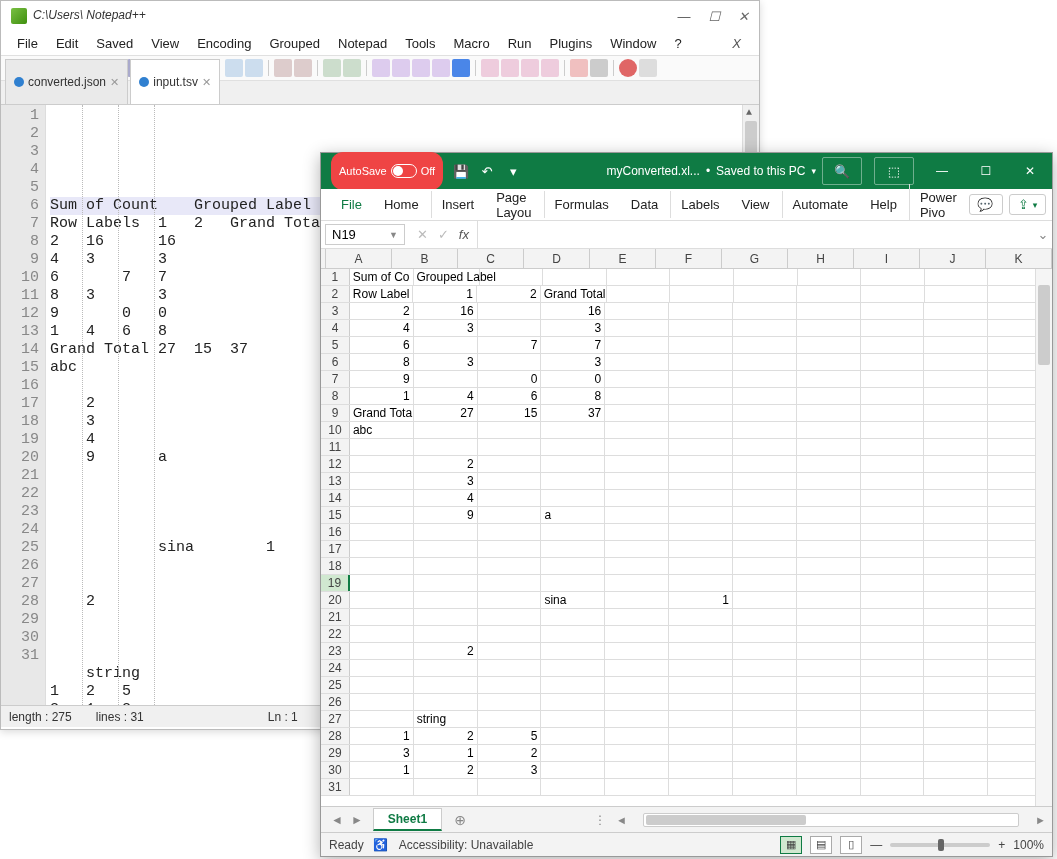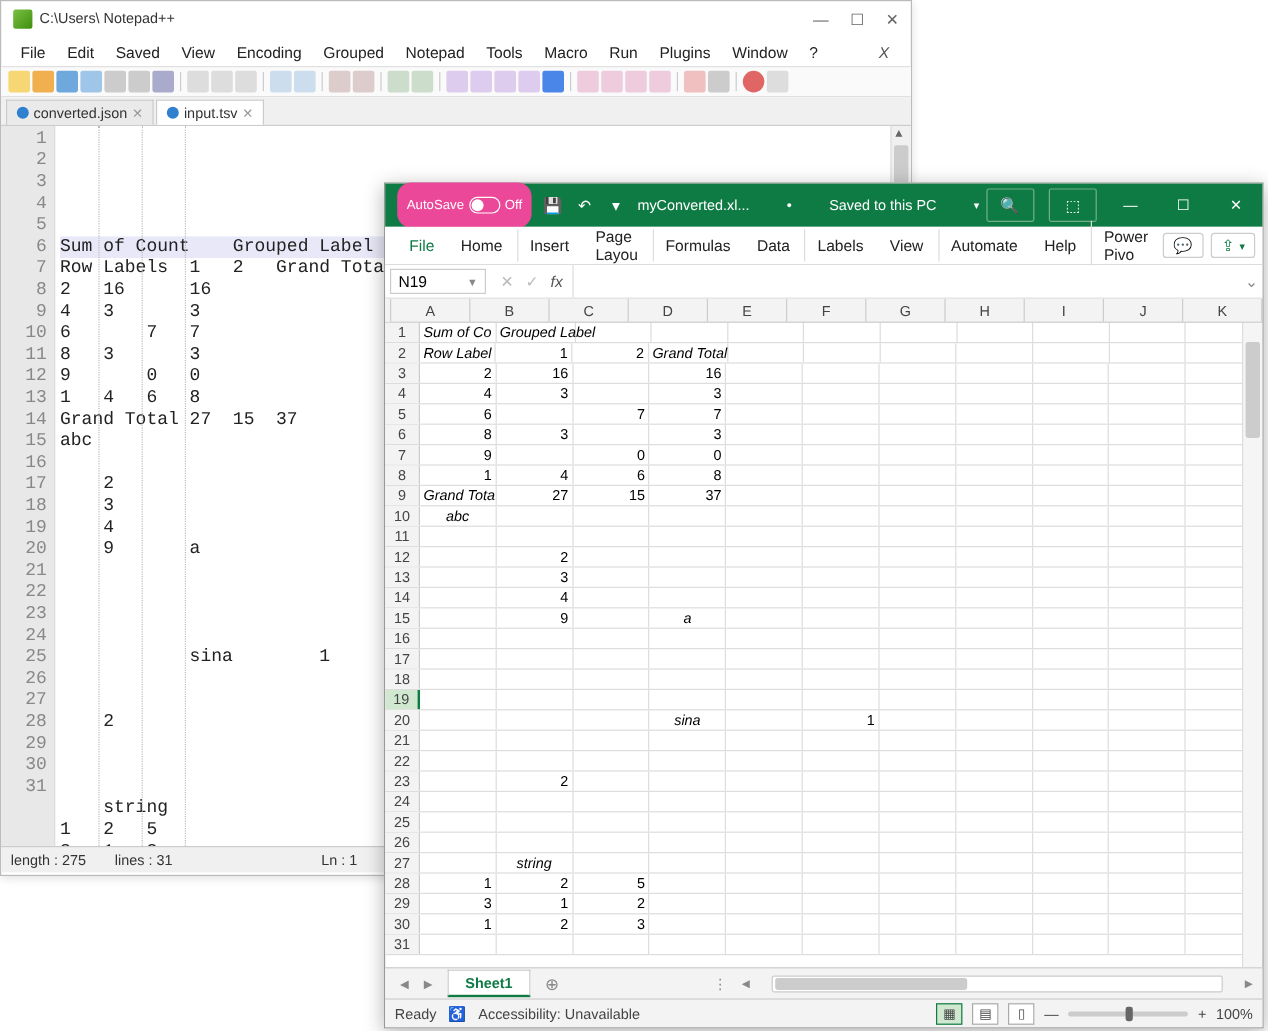--- a/index.html
+++ b/index.html
@@ -1,54 +1,54 @@
 <!DOCTYPE html>
 <html><head>
 <meta charset="utf-8">
 <style>
 * { box-sizing: border-box; margin: 0; padding: 0; }
 body { font-family: "Segoe UI", Tahoma, sans-serif; background: #fff; width: 1057px; height: 859px; position: relative; overflow: hidden; }
 .npp-window { position: absolute; left: 0; top: 0; width: 760px; height: 730px; border: 1px solid #bbb; background: #fff; box-shadow: 0 2px 8px rgba(0,0,0,0.15); }
-.npp-title { height: 30px; display: flex; align-items: center; padding: 0 10px; font-size: 12px; color: #333; justify-content: space-between; }
+.npp-title { height: 30px; display: flex; align-items: center; padding: 0 10px; font-size: 12px; color: #333; justify-content: space-between; font-style: italic; }
 .npp-title-icons { display: flex; gap: 18px; }
 .npp-title-icons span { font-size: 13px; color: #666; cursor: pointer; }
 .window-icon-np { width: 16px; height: 16px; background: linear-gradient(135deg,#7ac043,#3f8f0f); border-radius: 2px; display: inline-block; margin-right: 6px; vertical-align: middle; }
 .npp-menu { height: 24px; display: flex; align-items: center; padding: 0 8px; font-size: 13px; gap: 2px; color: #222; }
 .npp-menu span { padding: 2px 8px; cursor: pointer; }
 .npp-menu .alt { margin-left: auto; padding-right: 10px; color: #555; font-style: italic; }
 .npp-toolbar { height: 26px; display: flex; align-items: center; padding: 0 6px; border-top: 1px solid #e0e0e0; border-bottom: 1px solid #e0e0e0; background: #fafafa; gap: 2px; }
 .tb-icon { width: 18px; height: 18px; border-radius: 2px; display: inline-block; }
 .tb-sep { width: 1px; height: 16px; background: #ccc; margin: 0 3px; }
 .npp-tabs { height: 24px; background: #f0f0f0; display: flex; align-items: flex-end; padding-left: 4px; border-bottom: 1px solid #ccc; }
-.npp-tab { background: #fff; border: 1px solid #ccc; border-bottom: none; padding: 3px 8px; font-size: 12px; display: flex; align-items: center; gap: 4px; margin-right: 2px; cursor: pointer; color: #333; }
+.npp-tab { background: #fff; border: 1px solid #ccc; border-bottom: none; padding: 15px 8px; font-size: 12px; display: flex; align-items: center; gap: 4px; margin-right: 2px; cursor: pointer; color: #333; }
 .npp-tab.inactive { background: #eaeaea; }
 .tab-dot { width: 10px; height: 10px; border-radius: 50%; background: #3080d0; display: inline-block; }
 .tab-close { color: #999; font-size: 11px; }
 .editor-area { display: flex; height: calc(100% - 128px); font-family: "Courier New", monospace; font-size: 15px; position: relative; }
 .gutter { width: 45px; background: #e8e8e8; text-align: right; color: #888; padding: 2px 6px 2px 2px; line-height: 18px; border-right: 1px solid #ddd; }
 .code-content { flex: 1; padding: 2px 4px; white-space: pre; color: #222; line-height: 18px; overflow: hidden; position: relative; }
 .code-line { height: 18px; }
 .code-line.current { background: #e8e8f8; }
 .vguide { position: absolute; top: 0; bottom: 0; border-left: 1px dotted #bbb; }
 .scrollv { width: 17px; background: #f0f0f0; border-left: 1px solid #ddd; position: relative; }
 .scrollv .thumb { background: #ccc; position: absolute; left: 2px; right: 2px; top: 16px; height: 60px; border-radius: 2px; }
 .scrollv .arrow { position: absolute; left: 3px; font-size: 10px; color: #666; }
 .scrollv .arrow.up { top: 2px; }
 .scrollv .arrow.dn { bottom: 2px; }
 .npp-status { height: 22px; background: #f0f0f0; border-top: 1px solid #ccc; display: flex; align-items: center; font-size: 12px; color: #333; padding: 0 8px; gap: 24px; }
 .npp-status span:last-child { margin-left: auto; }
 
 .excel-window { position: absolute; left: 320px; top: 152px; width: 733px; height: 705px; background: #fff; border: 1px solid #999; box-shadow: 0 4px 16px rgba(0,0,0,0.3); display: flex; flex-direction: column; }
 .excel-titlebar { height: 36px; background: #0f7b44; color: #fff; display: flex; align-items: center; font-size: 12px; }
 .qat { display: flex; align-items: center; gap: 10px; padding: 0 10px; }
-.autosave-toggle { display: flex; align-items: center; gap: 4px; background: #ec4899; border-radius: 12px; padding: 12px 8px; font-size: 11px; }
+.autosave-toggle { display: flex; align-items: center; gap: 4px; background: #ef4444; border-radius: 12px; padding: 12px 8px; font-size: 11px; }
 .toggle-pill { width: 26px; height: 14px; border: 1px solid #fff; border-radius: 8px; position: relative; }
 .toggle-pill::after { content:''; position: absolute; left: 1px; top: 1px; width: 10px; height: 10px; background: #fff; border-radius: 50%; }
 .qat-icon { width: 16px; height: 16px; display: inline-flex; align-items: center; justify-content: center; color: #fff; font-size: 13px; cursor: pointer; }
-.excel-title-center { flex: 1; text-align: center; display: flex; align-items: center; justify-content: space-between; gap: 6px; }
+.excel-title-center { flex: 1; text-align: center; display: flex; align-items: center; justify-content: flex-end; gap: 6px; }
 .saved-badge { font-size: 12px; }
 .excel-title-right { display: flex; align-items: center; gap: 0; }
 .title-btn { width: 44px; height: 36px; display: flex; align-items: center; justify-content: center; color: #fff; font-size: 12px; cursor: pointer; }
 .search-btn, .ribbon-display { width: 40px; height: 28px; border: 1px solid rgba(255,255,255,0.4); border-radius: 2px; margin: 0 6px; display: flex; align-items: center; justify-content: center; font-size: 13px; cursor: pointer; }
 
 .excel-ribbon { height: 32px; background: #fff; border-bottom: 1px solid #ddd; display: flex; align-items: center; padding: 0 10px; font-size: 13px; gap: 2px; }
 .ribbon-tab { padding: 6px 10px; cursor: pointer; color: #222; }
 .ribbon-tab.file { color: #0f7b44; }
 .ribbon-right { margin-left: auto; display: flex; gap: 6px; }
 .ribbon-btn { border: 1px solid #ccc; border-radius: 3px; padding: 2px 8px; cursor: pointer; font-size: 13px; color: #0f7b44; }
@@ -65,21 +65,21 @@
 .grid-area { flex: 1; display: flex; flex-direction: column; overflow: hidden; }
 .col-headers { display: flex; height: 20px; background: #f3f3f3; border-bottom: 1px solid #ccc; font-size: 12px; color: #444; }
 .corner { width: 30px; border-right: 1px solid #ccc; background: #f3f3f3; }
 .colh { width: 66px; border-right: 1px solid #ccc; text-align: center; line-height: 20px; cursor: pointer; }
 .rows-container { flex: 1; overflow: hidden; position: relative; }
 .grid-row { display: flex; height: 17px; border-bottom: 1px solid #ddd; font-size: 12px; }
 .rowh { width: 30px; background: #f3f3f3; border-right: 1px solid #ccc; text-align: center; line-height: 17px; color: #444; cursor: pointer; }
 .rowh.active { background: #d0e8d0; border-right: 2px solid #0f7b44; }
 .cell { width: 66px; border-right: 1px solid #ddd; padding: 0 3px; line-height: 17px; overflow: hidden; white-space: nowrap; }
 .cell.num { text-align: right; }
-.cell.txt { text-align: center; font-style: italic; }
+.cell.txt { text-align: left; }
 .cell-overflow { overflow: visible; }
 .vscroll-excel { position: absolute; right: 0; top: 0; bottom: 0; width: 17px; background: #f5f5f5; border-left: 1px solid #ddd; }
 .vscroll-thumb { position: absolute; left: 2px; right: 2px; top: 16px; height: 80px; background: #ccc; border-radius: 2px; }
 
 .sheet-tabs { height: 26px; background: #f3f3f3; border-top: 1px solid #ccc; display: flex; align-items: center; font-size: 12px; }
 .sheet-nav { padding: 0 10px; color: #888; display: flex; gap: 8px; }
 .sheet-tab { background: #fff; border: 1px solid #ccc; border-bottom: 2px solid #0f7b44; padding: 3px 14px; color: #0f7b44; font-weight: 600; cursor: pointer; }
 .sheet-add { padding: 0 12px; color: #888; font-size: 14px; cursor: pointer; }
 .hscroll { flex: 1; margin: 0 10px; height: 14px; border: 1px solid #ccc; background: #fff; position: relative; border-radius: 2px; }
 .hscroll .hthumb { position: absolute; left: 2px; top: 1px; bottom: 1px; width: 160px; background: #ccc; border-radius: 2px; }

